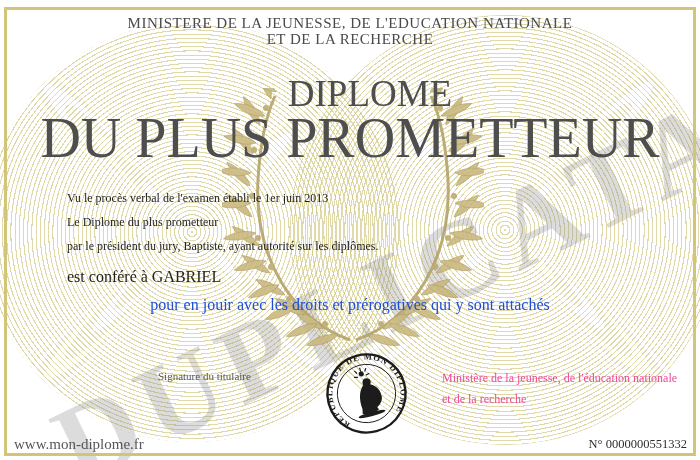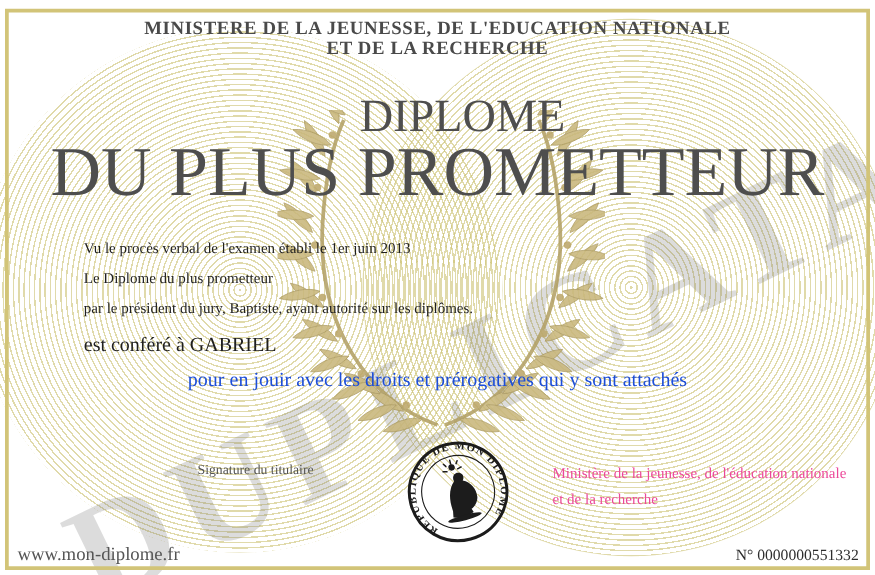--- a/index.html
+++ b/index.html
@@ -24,21 +24,21 @@
   
   .watermark{
     position:absolute;left:25px;top:235px;width:700px;height:120px;
     transform:rotate(-26deg);transform-origin:center;
     font-size:112px;letter-spacing:10px;font-weight:bold;
     color:rgba(128,128,128,0.28);white-space:nowrap;text-align:center;
   }
   
   .header{
     position:absolute;top:15px;left:0;width:100%;text-align:center;
-    font-size:15px;line-height:16px;color:#4a4a4a;letter-spacing:0.5px;font-weight:bold;
+    font-size:15px;line-height:16px;color:#4a4a4a;letter-spacing:0.5px;
   }
   .title{
     position:absolute;top:73px;left:0;width:100%;text-align:center;color:#4e4e4e;
   }
   .title-line1{font-size:37px;line-height:42px;margin-left:40px;}
   .title-line2{font-size:56px;line-height:47px;}
   .body-lines{
     position:absolute;left:67px;top:186px;font-size:12px;line-height:24px;color:#1f1f1f;
   }
   .conferred{position:absolute;left:67px;top:268px;font-size:16px;color:#1f1f1f;}

